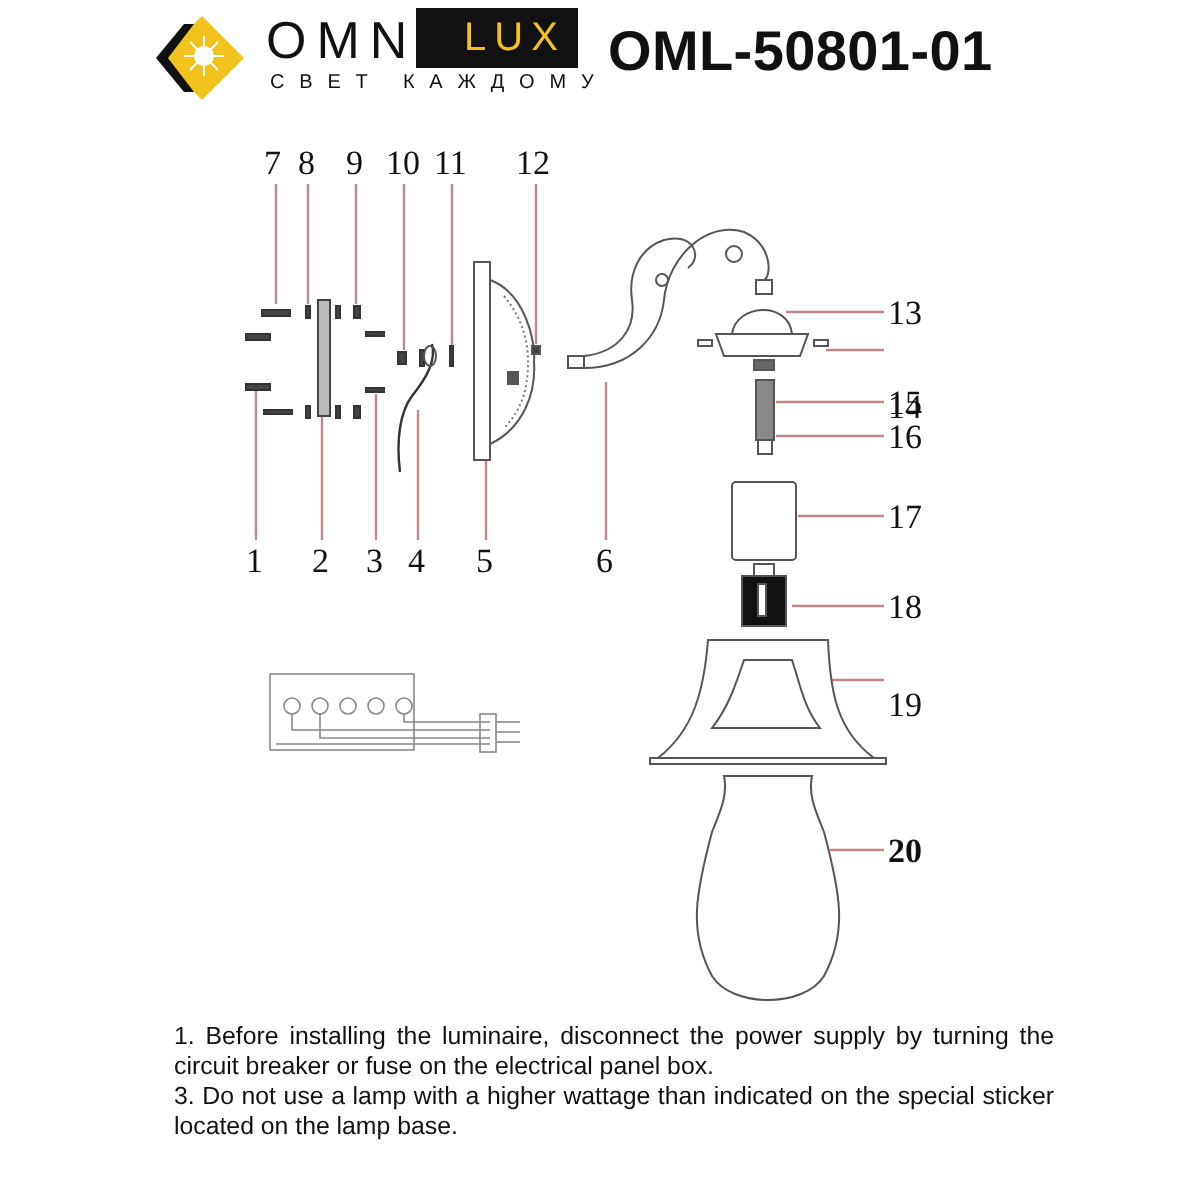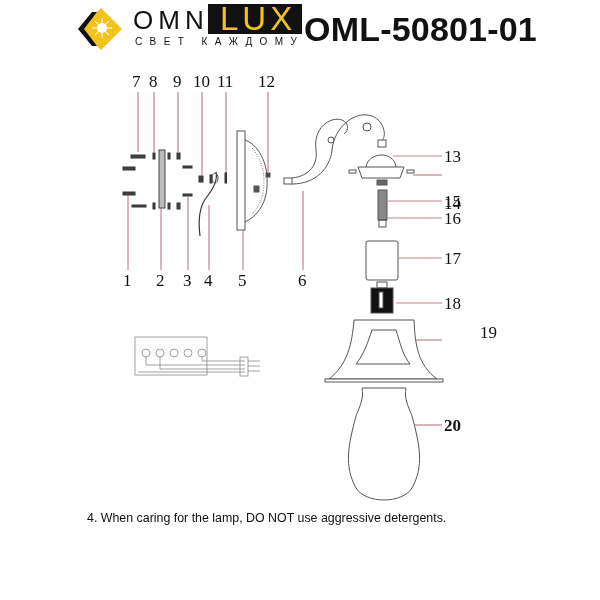--- a/index.html
+++ b/index.html
@@ -1,22 +1,22 @@
 <!DOCTYPE html>
 <html><head>
 <meta charset="utf-8">
 <style>
   html,body{margin:0;padding:0;background:#ffffff;}
   body{width:600px;height:600px;position:relative;overflow:hidden;font-family:"Liberation Sans",sans-serif;color:#111;}
   .abs{position:absolute;}
   .logo-mark{left:78px;top:6px;width:46px;height:46px;}
   .brand-omni{left:133px;top:6px;font-size:26px;letter-spacing:5px;font-weight:normal;color:#111;line-height:28px;}
-  .brand-lux{left:208px;top:4px;background:#111;color:#f2c31c;font-size:33px;letter-spacing:4px;padding:1px 6px 1px 12px;line-height:28px;}
+  .brand-lux{left:208px;top:4px;background:#111;color:#f2c31c;font-size:20px;letter-spacing:4px;padding:1px 6px 1px 24px;line-height:28px;}
   .brand-tag{left:135px;top:36px;font-size:10px;letter-spacing:7.4px;color:#111;}
-  .model{left:304px;top:10px;font-size:34px;font-weight:bold;color:#111;letter-spacing:0.2px;}
+  .model{left:304px;top:10px;font-size:28px;font-weight:bold;color:#111;letter-spacing:0.2px;}
   .num{font-family:"Liberation Serif",serif;font-size:17px;color:#111;line-height:17px;}
   .instructions{left:87px;top:511px;width:440px;font-size:12.4px;line-height:15px;color:#111;text-align:justify;}
   .instructions p{margin:0;}
   .diagram{left:0;top:0;width:600px;height:600px;}
 </style>
 </head>
 <body>
 
 <div class="abs logo-mark">
   <svg width="46" height="46" viewBox="0 0 46 46">
@@ -150,18 +150,19 @@
 <div class="abs num" style="left:204px;top:272px;">4</div>
 <div class="abs num" style="left:238px;top:272px;">5</div>
 <div class="abs num" style="left:298px;top:272px;">6</div>
 
 <div class="abs num" style="left:444px;top:148px;">13</div>
 <div class="abs num" style="left:444px;top:167px;margin-top:28px;">14</div>
 <div class="abs num" style="left:444px;top:193px;">15</div>
 <div class="abs num" style="left:444px;top:210px;">16</div>
 <div class="abs num" style="left:444px;top:250px;">17</div>
 <div class="abs num" style="left:444px;top:295px;">18</div>
-<div class="abs num" style="left:444px;top:324px;margin-left:36px;">19</div>
+<div class="abs num" style="left:444px;top:344px;">19</div>
 <div class="abs num" style="left:444px;top:417px;font-weight:bold;">20</div>
 
 <div class="abs instructions">
-  <p>4. When caring for the lamp, DO NOT use aggressive detergents.</p>
+  <p>1. Before installing the luminaire, disconnect the power supply by turning the circuit breaker or fuse on the electrical panel box.</p>
+  <p>3. Do not use a lamp with a higher wattage than indicated on the special sticker located on the lamp base.</p>
 </div>
 
 </body></html>

